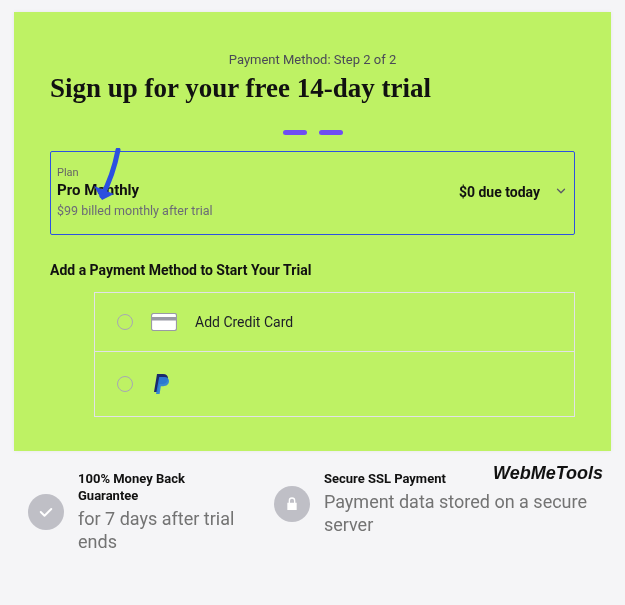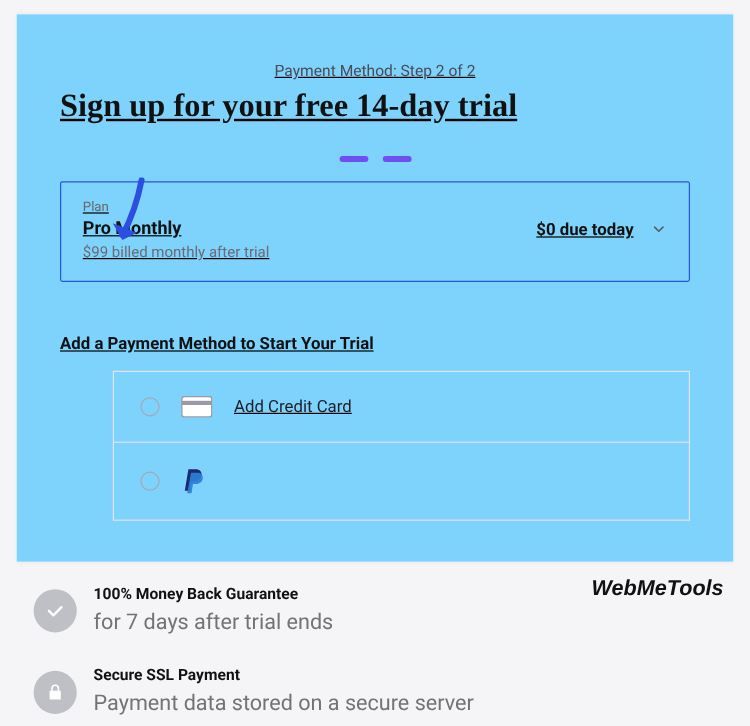--- a/index.html
+++ b/index.html
@@ -4,26 +4,25 @@
   <style>
     * { margin: 0; padding: 0; box-sizing: border-box; }
     body {
       font-family: -apple-system, BlinkMacSystemFont, "Segoe UI", Roboto, Helvetica, Arial, sans-serif;
       background: #f5f5f7;
       width: 625px;
       height: 605px;
       position: relative;
     }
     .card {
-      background: #7dd3fc;
+      background: #bef264;
       margin: 12px 14px 0;
       padding: 40px 36px 34px;
       box-shadow: 0 0 4px rgba(0,0,0,0.06);
       position: relative;
-      text-decoration: underline;
     }
     .step-label {
       text-align: center;
       color: #4a4a57;
       font-size: 13px;
       margin-bottom: 6px;
     }
     .headline {
       font-family: Georgia, "Times New Roman", serif;
       font-weight: 700;
@@ -72,25 +71,25 @@
       left: 1px;
       top: 1px;
       width: 18px;
       height: 18px;
       background: #5a35e8;
       border-radius: 50%;
     }
     .plan-box {
       border: 1.6px solid #2d52e0;
       border-radius: 2px;
-      padding: 14px 18px 16px;
+      padding: 14px 6px 16px;
       display: flex;
       align-items: center;
       justify-content: space-between;
-      margin-bottom: 44px;
+      margin-bottom: 27px;
       gap: 20px;
     }
     .plan-left { }
     .plan-label-sm { font-size: 11px; color: #666; }
     .plan-name { font-size: 15px; font-weight: 700; color: #111; margin-top: 2px; }
     .plan-sub { font-size: 12.5px; color: #6b6b76; margin-top: 4px; }
     .plan-right {
       display: flex;
       align-items: center;
       gap: 14px;
@@ -129,21 +128,20 @@
     .pm-label { font-size: 14px; color: #1d1d28; }
     .card-svg { width: 26px; height: 18px; }
 
     
     .footer {
       display: flex;
       padding: 20px 28px 0;
       gap: 26px;
       align-items: flex-start;
       position: relative;
-      flex-direction: column;
     }
     .footer-item {
       display: flex;
       align-items: center;
       gap: 14px;
     }
     .badge-circle {
       width: 36px;
       height: 36px;
       border-radius: 50%;

